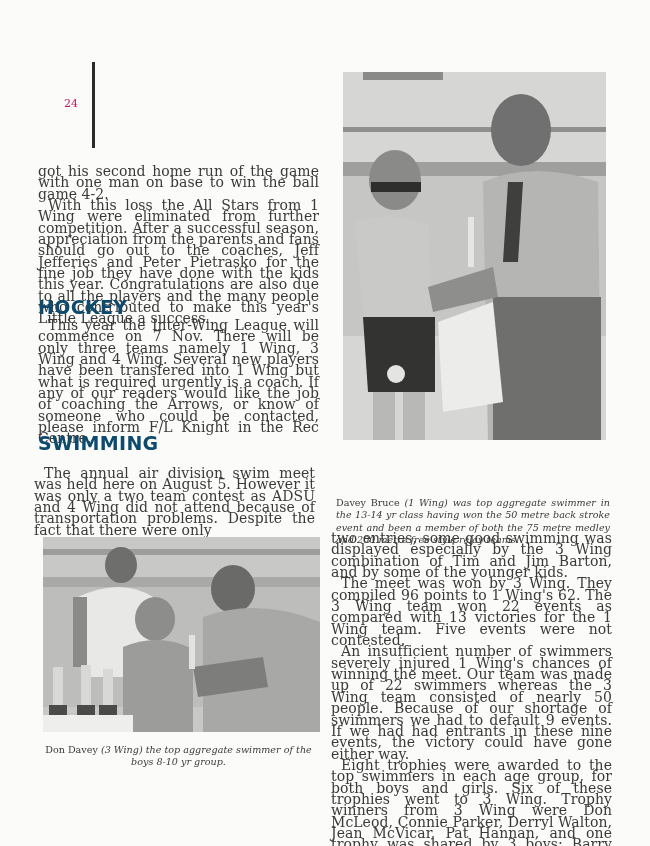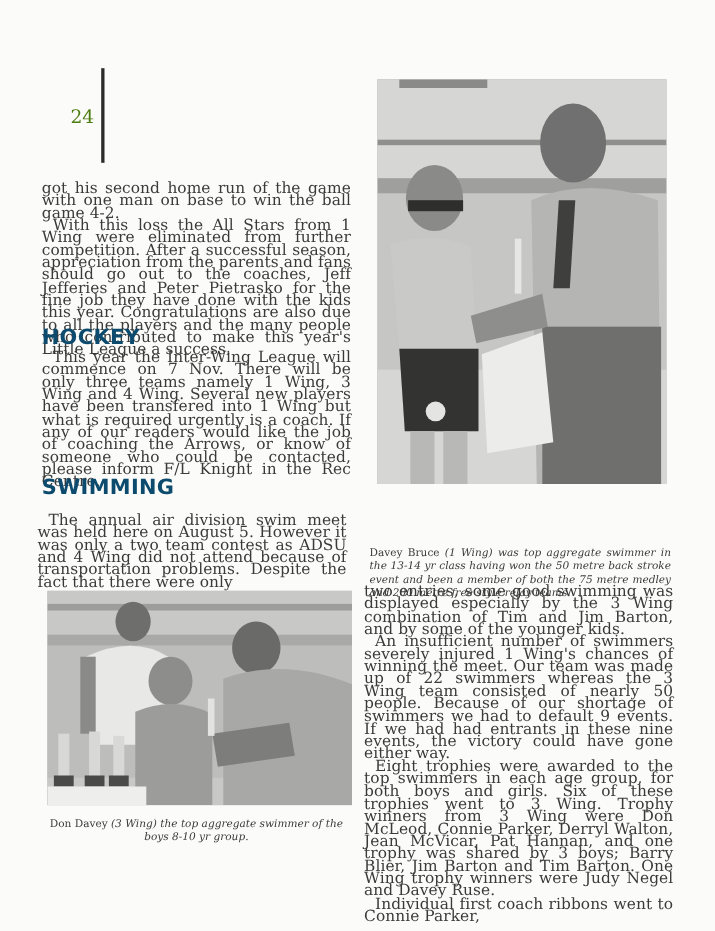--- a/index.html
+++ b/index.html
@@ -3,21 +3,21 @@
 <meta charset="utf-8">
 <style>
   html, body { margin: 0; padding: 0; }
   body {
     width: 650px; height: 846px; position: relative; overflow: hidden;
     background: #fbfbf9;
     font-family: "DejaVu Serif", "Liberation Serif", serif;
     color: #3a3a3a;
   }
   .abs { position: absolute; }
-  .page-number { left: 64px; top: 97px; font-size: 17px; color: #4d7c0f; text-align: right; }
+  .page-number { left: 64px; top: 97px; font-size: 11px; color: #be185d; text-align: right; }
   .page-rule { left: 92px; top: 62px; width: 3px; height: 86px; background: #2b2b2b; }
 
   .col { position: absolute; font-size: 14px; line-height: 11.35px; text-align: justify; letter-spacing: 0.05px; }
   .col p { margin: 0; text-indent: 10px; }
   .col p.noindent { text-indent: 0; }
 
   .heading {
     position: absolute; font-family: "DejaVu Sans", "Liberation Sans", sans-serif;
     font-weight: bold; font-size: 19px; color: #0c4a6e; letter-spacing: 0.3px;
   }
@@ -109,16 +109,17 @@
     <path d="M95 250 L150 230 L160 330 L100 340 Z" fill="#ececea"></path>
   </svg>
 </div>
 <div class="caption" style="left:336px; top:453px; width:274px;margin-top:44px;">
   <span>Davey Bruce</span>
   <span class="em">(1 Wing) was top aggregate swimmer in the 13-14 yr class having won the 50 metre back stroke event and been a member of both the 75 metre medley and 200 metre free style relay teams.</span>
 </div>
 
 <div class="col" style="left:331px; top:533px; width:281px;">
   <p class="noindent">two entries, some good swimming was displayed especially by the 3 Wing combination of Tim and Jim Barton, and by some of the younger kids.</p>
+  <p>The meet was won by 3 Wing. They compiled 96 points to 1 Wing's 62. The 3 Wing team won 22 events as compared with 13 victories for the 1 Wing team. Five events were not contested.</p>
   <p>An insufficient number of swimmers severely injured 1 Wing's chances of winning the meet. Our team was made up of 22 swimmers whereas the 3 Wing team consisted of nearly 50 people. Because of our shortage of swimmers we had to default 9 events. If we had had entrants in these nine events, the victory could have gone either way.</p>
   <p>Eight trophies were awarded to the top swimmers in each age group, for both boys and girls. Six of these trophies went to 3 Wing. Trophy winners from 3 Wing were Don McLeod, Connie Parker, Derryl Walton, Jean McVicar, Pat Hannan, and one trophy was shared by 3 boys; Barry Blier, Jim Barton and Tim Barton. One Wing trophy winners were Judy Negel and Davey Ruse.</p>
   <p>Individual first coach ribbons went to Connie Parker,</p>
 </div>
 
 </body></html>

